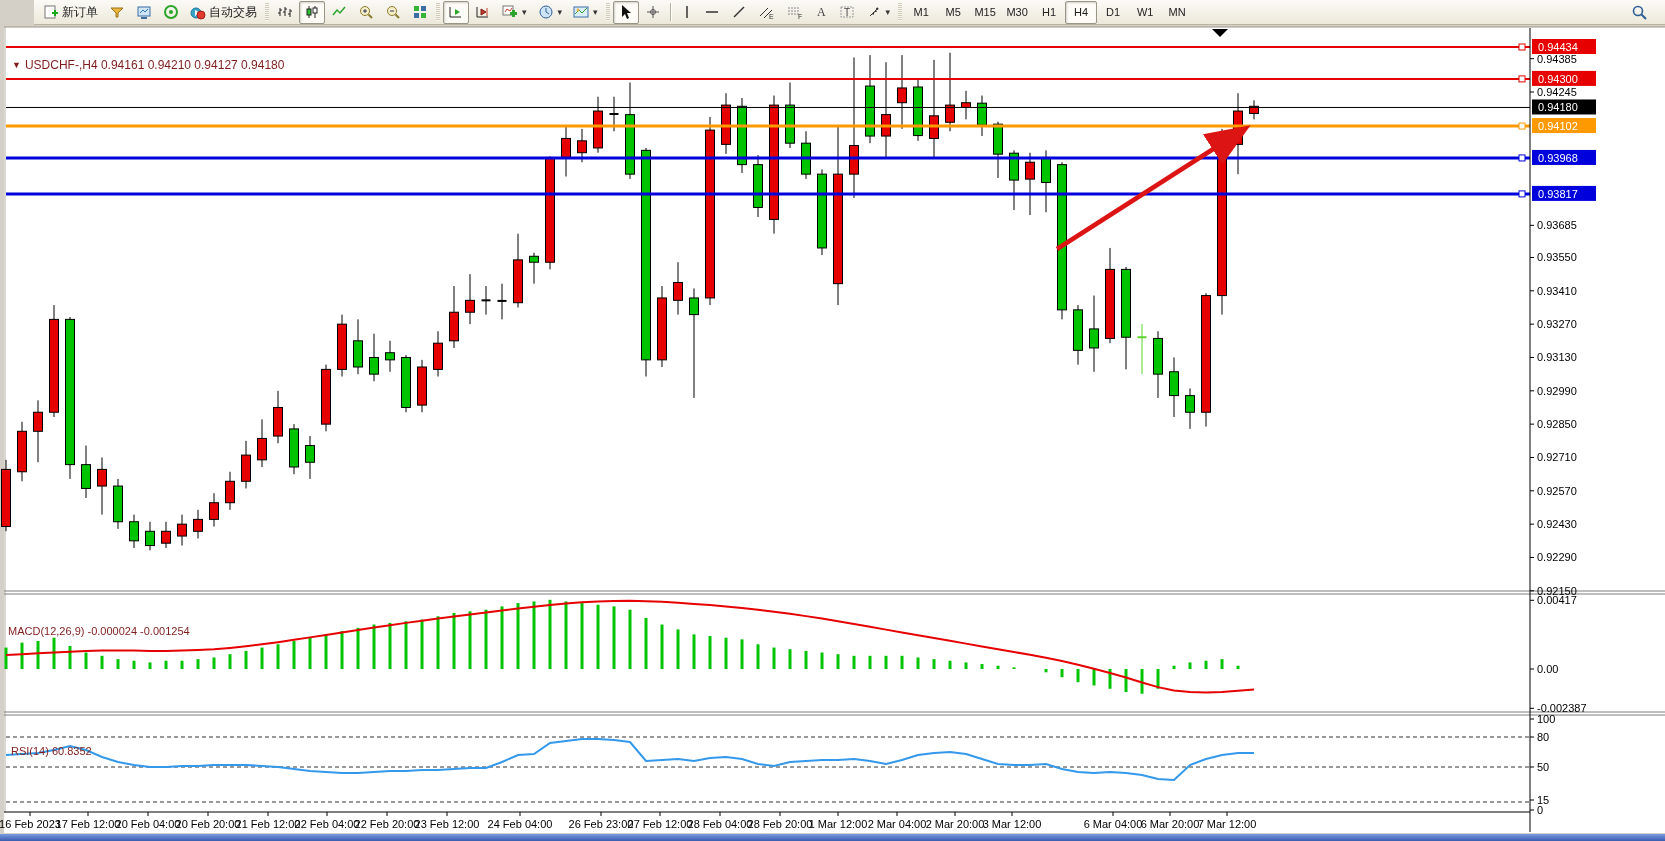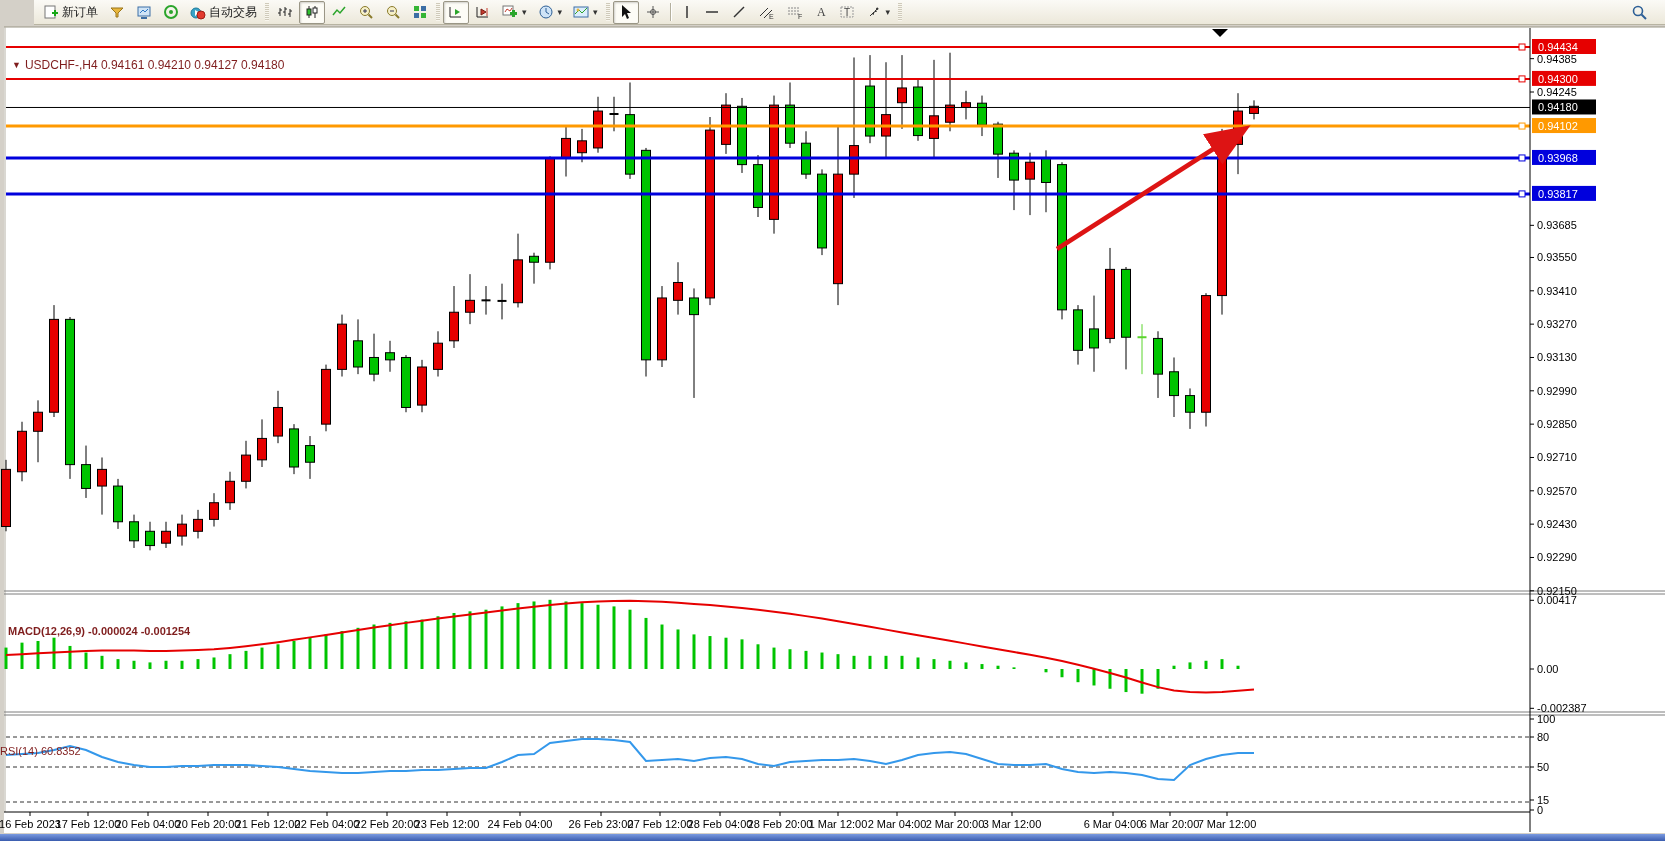--- a/index.html
+++ b/index.html
@@ -24,22 +24,22 @@
   #chat-wrap{position:relative;}
   #chat-badge{position:absolute;top:-4px;right:-6px;min-width:12px;height:12px;border-radius:7px;
     background:#e23a2e;color:#fff;font-size:9px;font-weight:bold;text-align:center;line-height:12px;padding:0 2px;}
 
   
   #chartwrap{position:absolute;left:0;top:26px;width:1665px;height:808px;}
   #chart-svg{position:absolute;left:0;top:0;}
   .ovl{position:absolute;font-size:12px;color:#7f1d1d;white-space:nowrap;z-index:5;}
   #chart-title{left:12px;top:32px;}
   #chart-title .tri{font-size:9px;position:relative;top:-1px;margin-right:4px;}
-  #macd-label{left:8px;top:599px;font-size:11px;font-weight:bold;}
-  #rsi-label{left:0;top:719px;font-size:11px;}
+  #macd-label{left:8px;top:599px;font-size:11px;}
+  #rsi-label{left:11px;top:719px;font-size:11px;}
   #bottombar{position:absolute;left:0;top:834px;width:1665px;height:7px;
     background:linear-gradient(#7a9ae0,#3a5cae);}
 </style>
 </head>
 <body>
 <div id="screen">
 
 <div id="toolbar">
   <div class="tbtn">
     <span class="ic">
@@ -255,20 +255,31 @@
     <span class="ic">
       <svg width="16" height="16">
             <path d="M4 12 L8 8 M8 8l-1 3M8 8l3-1" stroke="#333" fill="none"></path>
             <path d="M12 4l-2 .5M12 4l-.5 2M12 4 9 7" stroke="#333" fill="none"></path>
           </svg>
     </span>
         <span class="drop">▾</span>
   </div>
 
   <div class="grip"></div>
+  <div id="tf-group" style="display: inline-flex;">
+        <div class="tbtn tf tflabel">M1</div>
+        <div class="tbtn tf tflabel">M5</div>
+        <div class="tbtn tf tflabel">M15</div>
+        <div class="tbtn tf tflabel">M30</div>
+        <div class="tbtn tf tflabel">H1</div>
+        <div class="tbtn tf tflabel pressed">H4</div>
+        <div class="tbtn tf tflabel">D1</div>
+        <div class="tbtn tf tflabel">W1</div>
+        <div class="tbtn tf tflabel">MN</div>
+      </div>
 
   <div id="tb-right">
     <span class="tbtn">
       <span class="ic">
         <svg width="17" height="17">
               <circle cx="7" cy="7" r="4.5" fill="none" stroke="#2d5f96" stroke-width="1.6"></circle>
               <line x1="10.5" y1="10.5" x2="15" y2="15" stroke="#2d5f96" stroke-width="2"></line>
             </svg>
       </span>
     </span>

